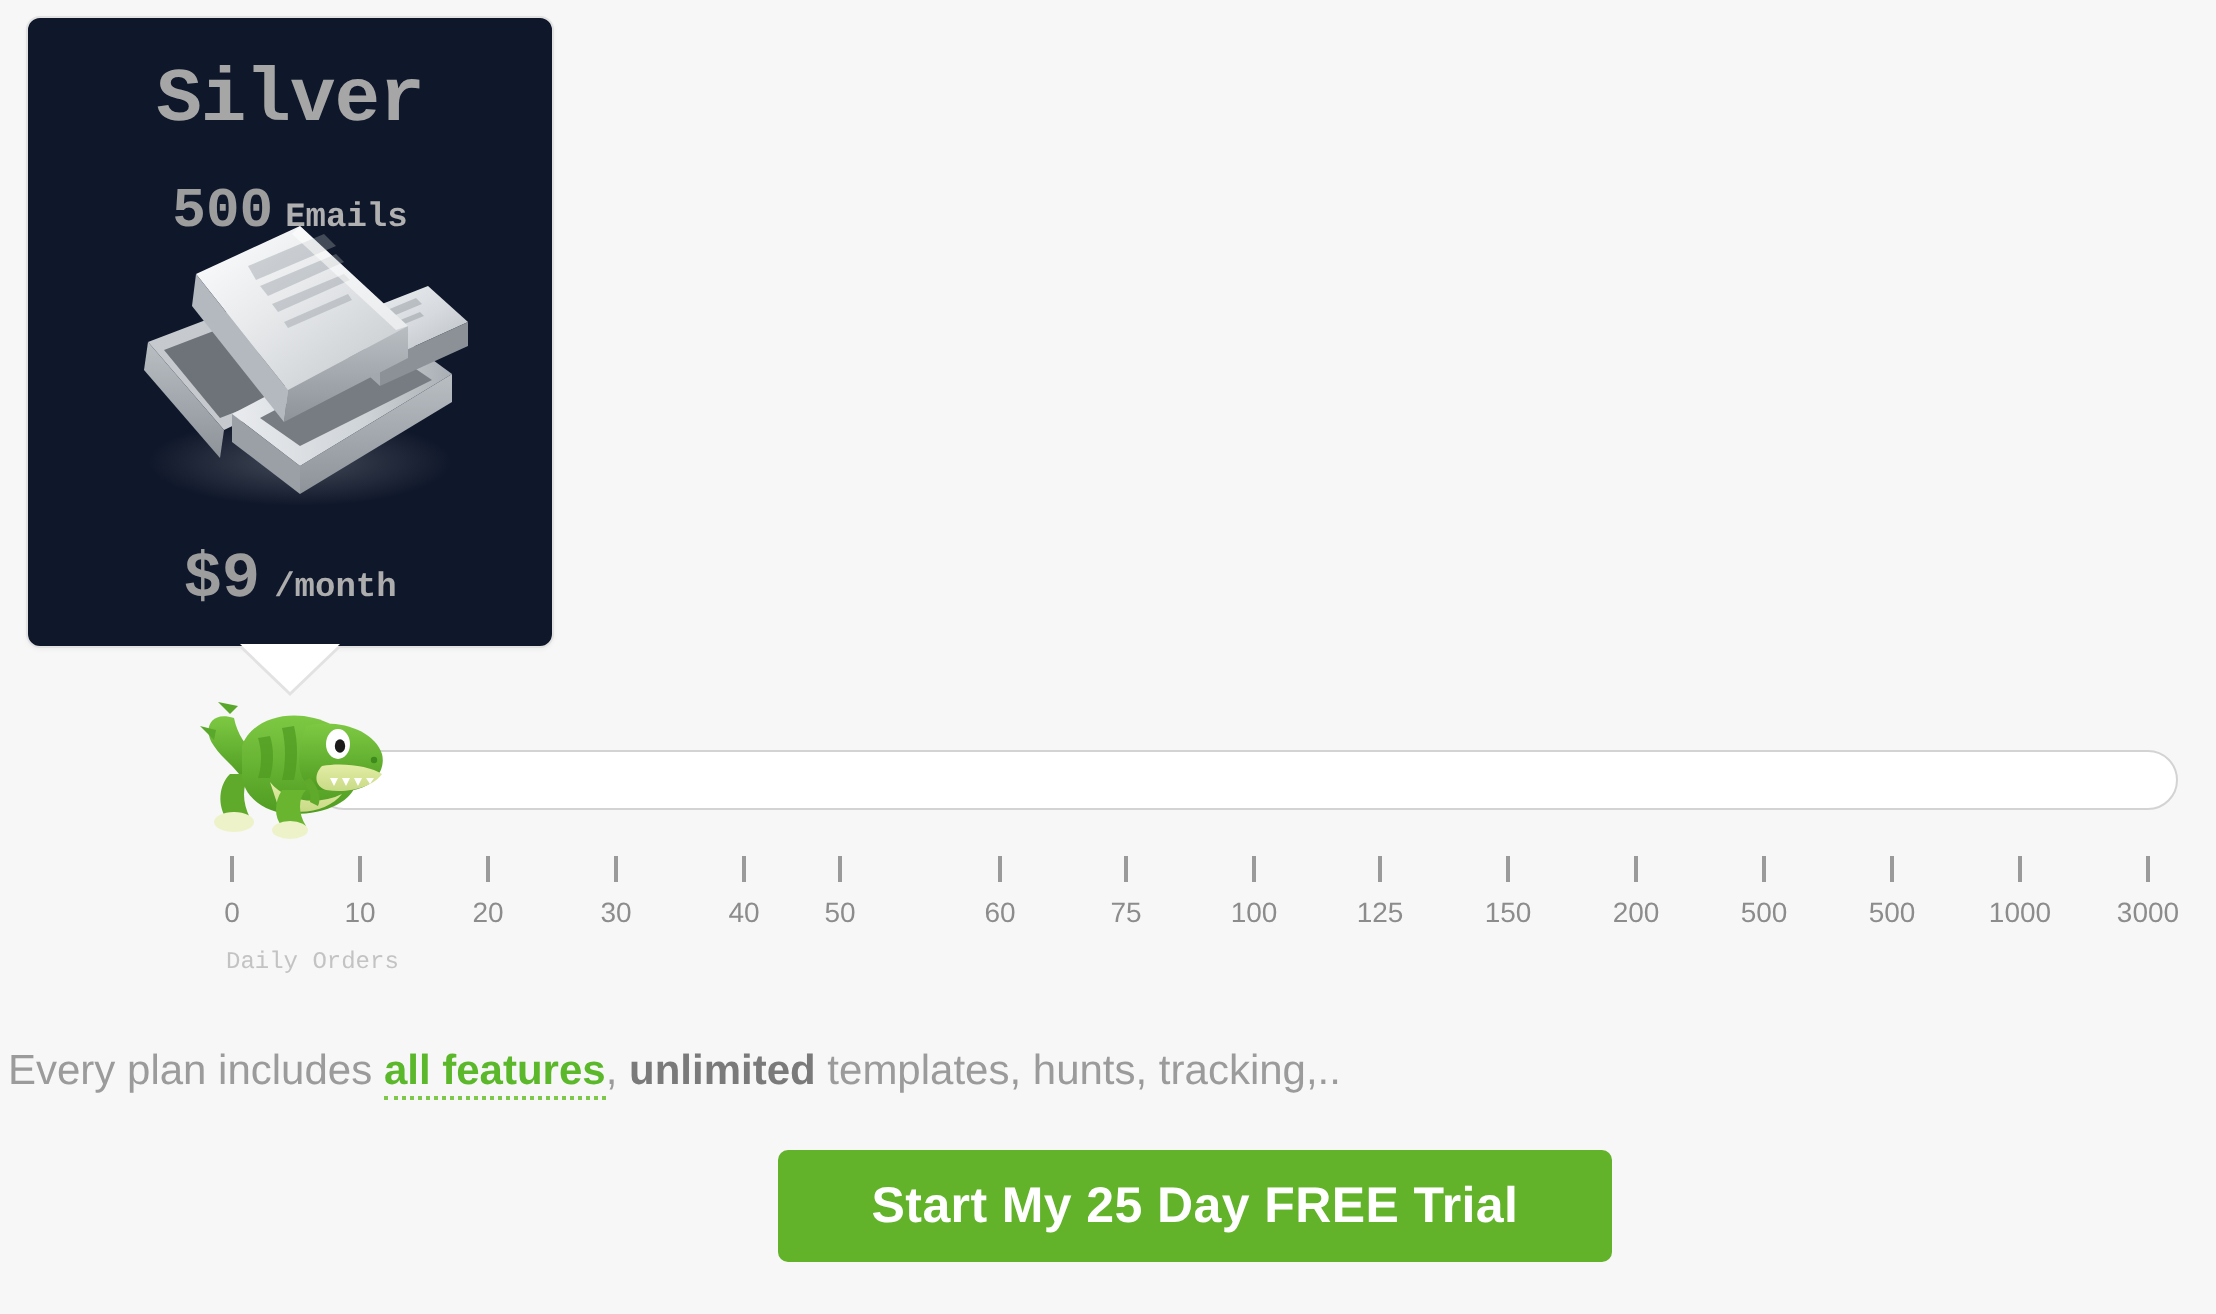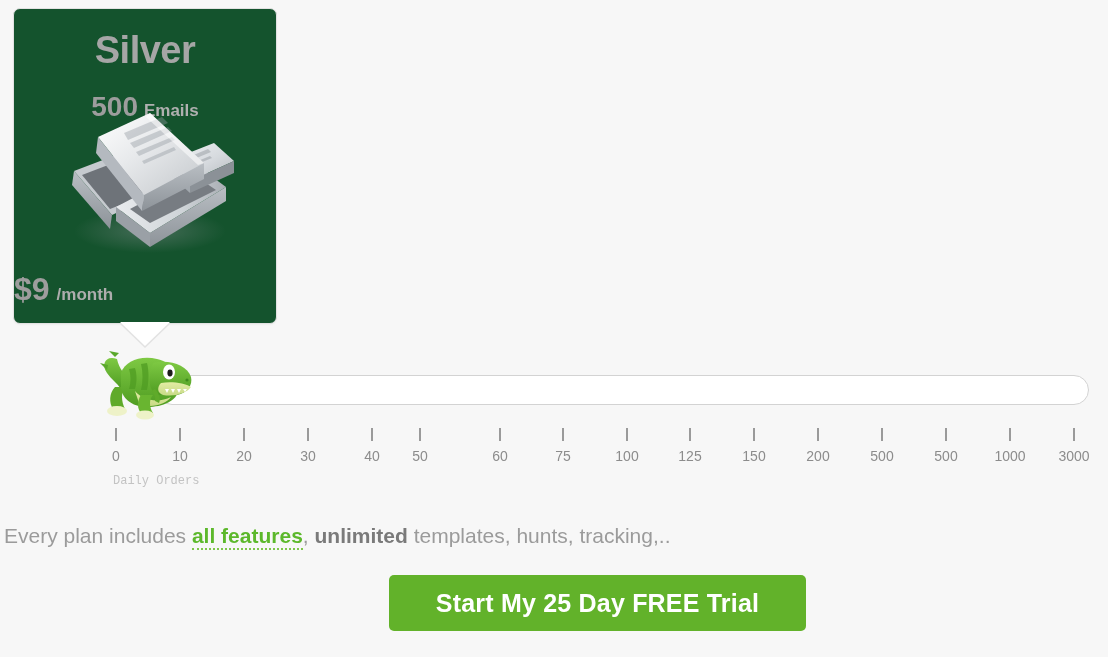--- a/index.html
+++ b/index.html
@@ -15,25 +15,26 @@
     position: relative;
   }
 
   
   .plan-card {
     position: absolute;
     left: 13px;
     top: 8px;
     width: 264px;
     height: 316px;
-    background: #14532d;
+    background: #0f172a;
     border: 1px solid #e2e2e2;
     border-radius: 7px;
     box-sizing: border-box;
     box-shadow: 0 1px 2px rgba(0,0,0,0.04);
+    font-family: Liberation Mono, monospace;
   }
   .plan-title {
     text-align: center;
     font-size: 38px;
     font-weight: bold;
     color: #a6a6a6;
     letter-spacing: -0.5px;
     margin-top: 22px;
     line-height: 1.05;
   }
@@ -63,20 +64,21 @@
     width: 177px;
     height: 163px;
   }
   .plan-image svg { display: block; }
 
   .plan-price {
     position: absolute;
     left: 0;
     right: 0;
     top: 262px;
+    text-align: center;
     white-space: nowrap;
   }
   .plan-price .amount {
     font-size: 32px;
     font-weight: bold;
     color: #9d9d9d;
   }
   .plan-price .period {
     font-size: 17px;
     font-weight: bold;

